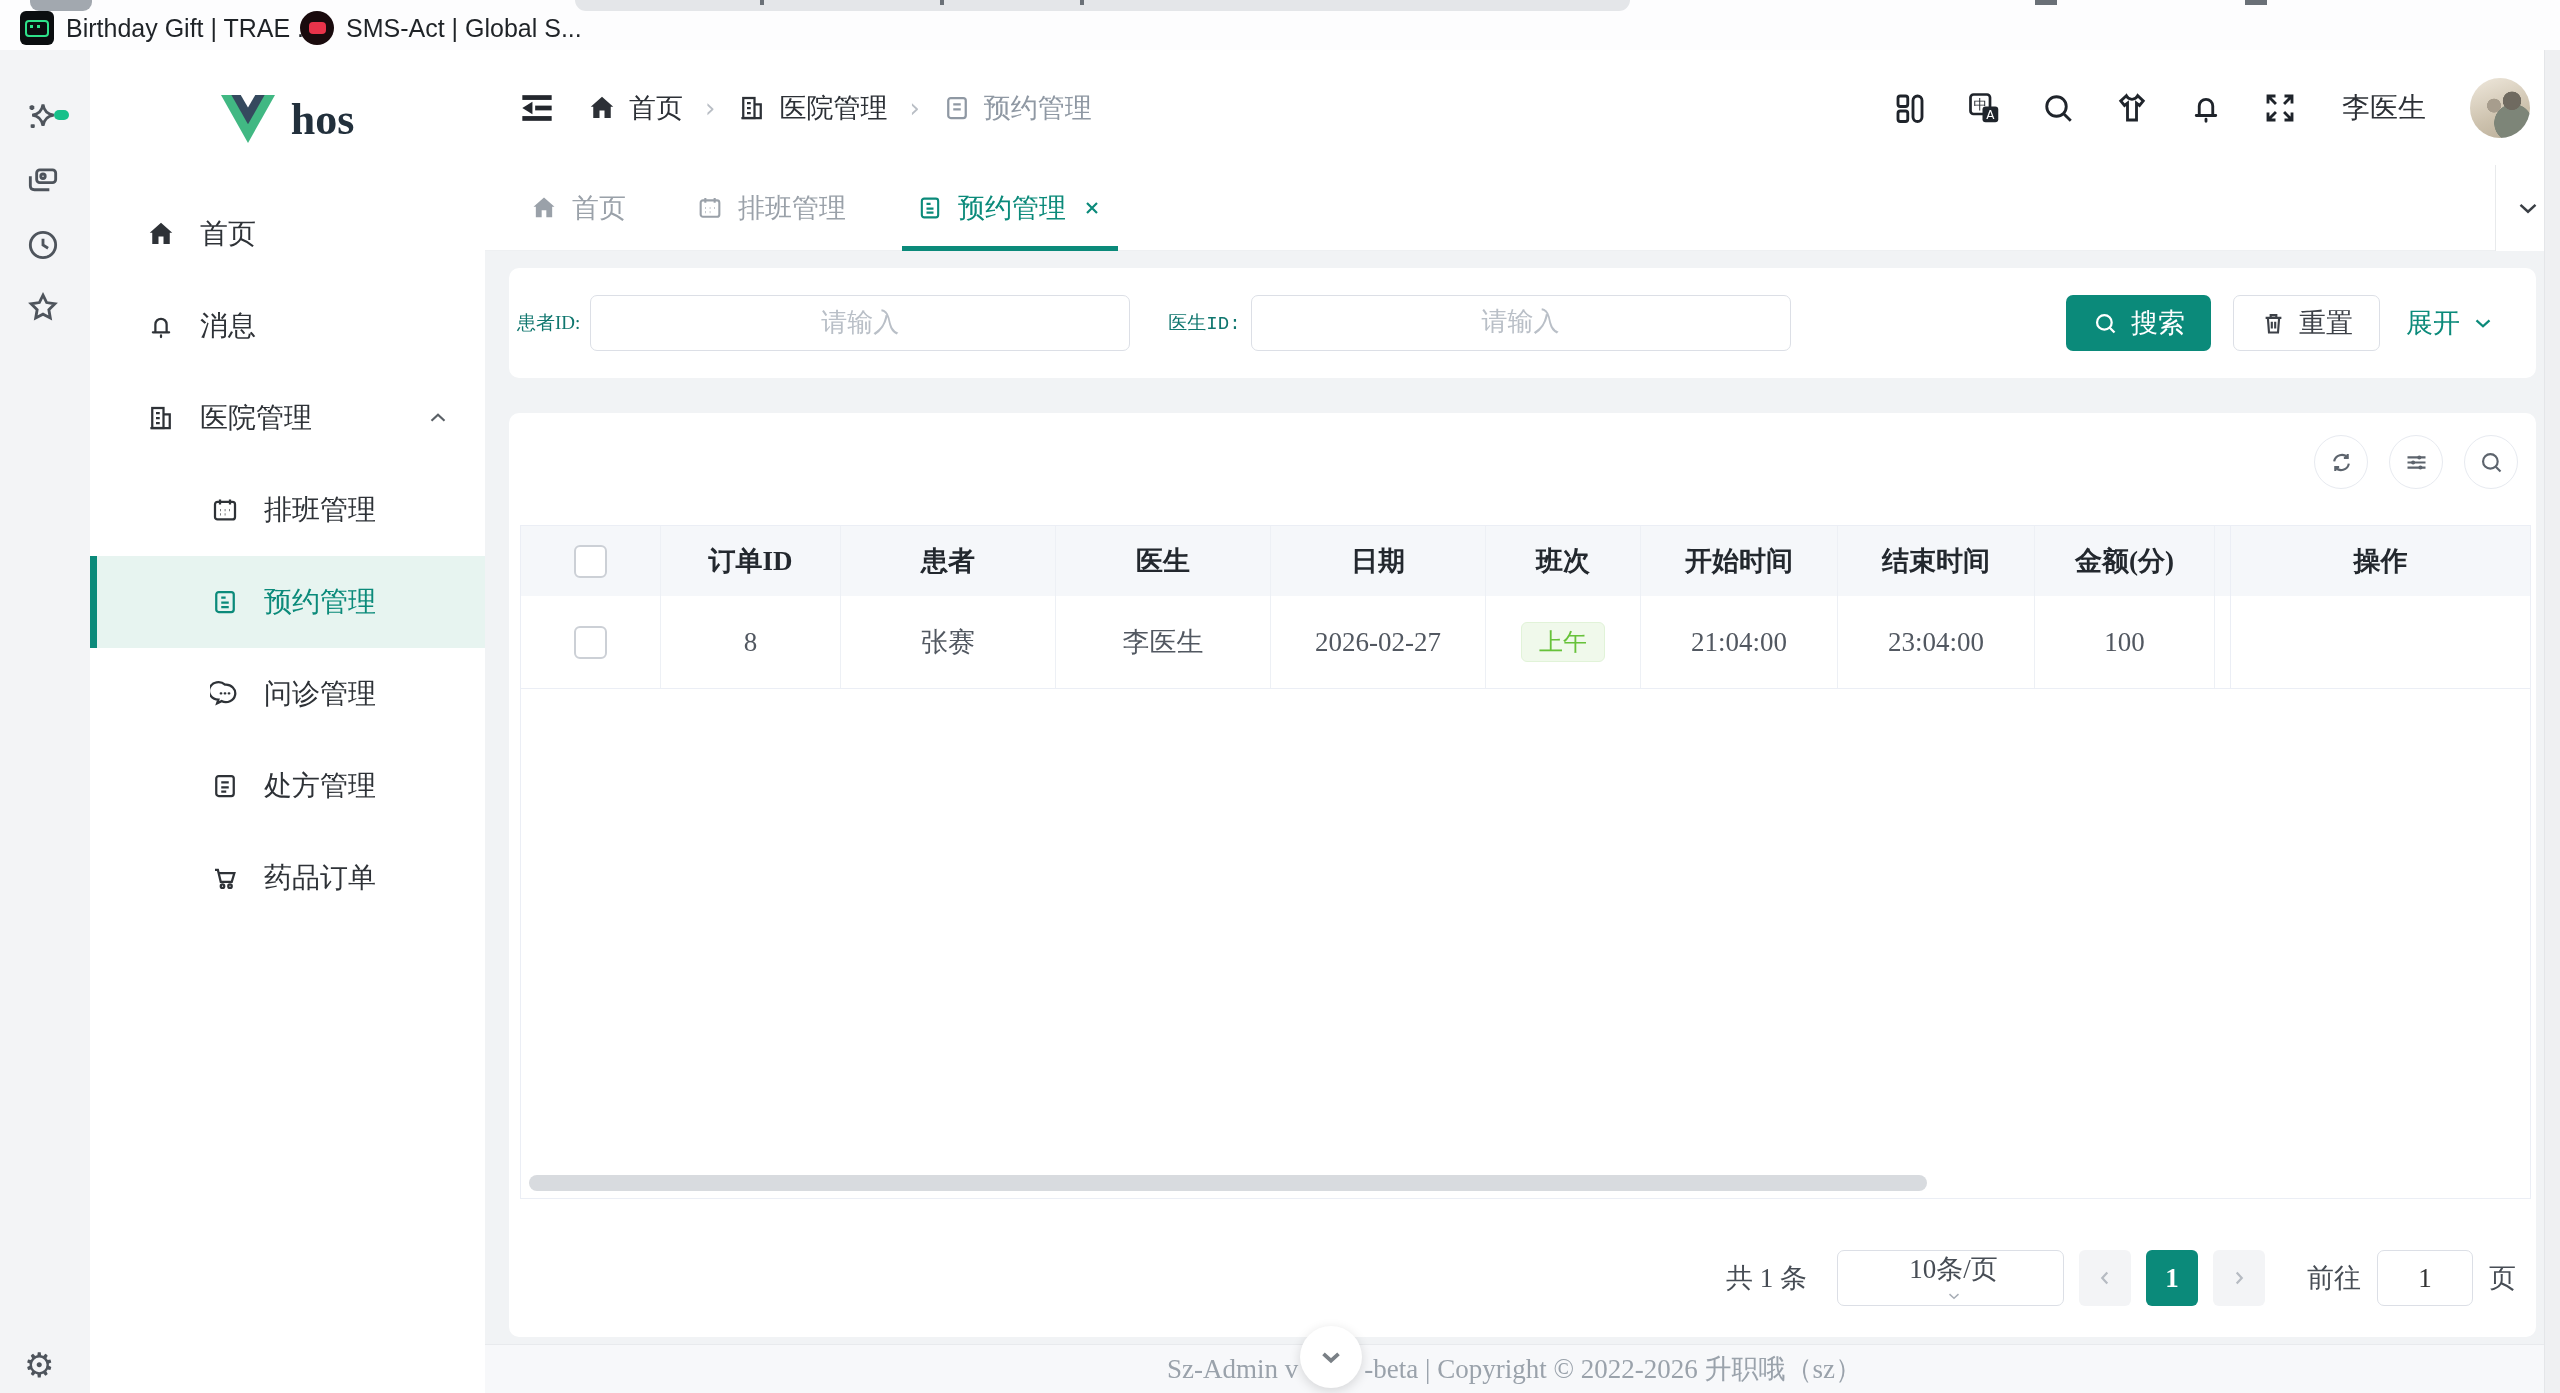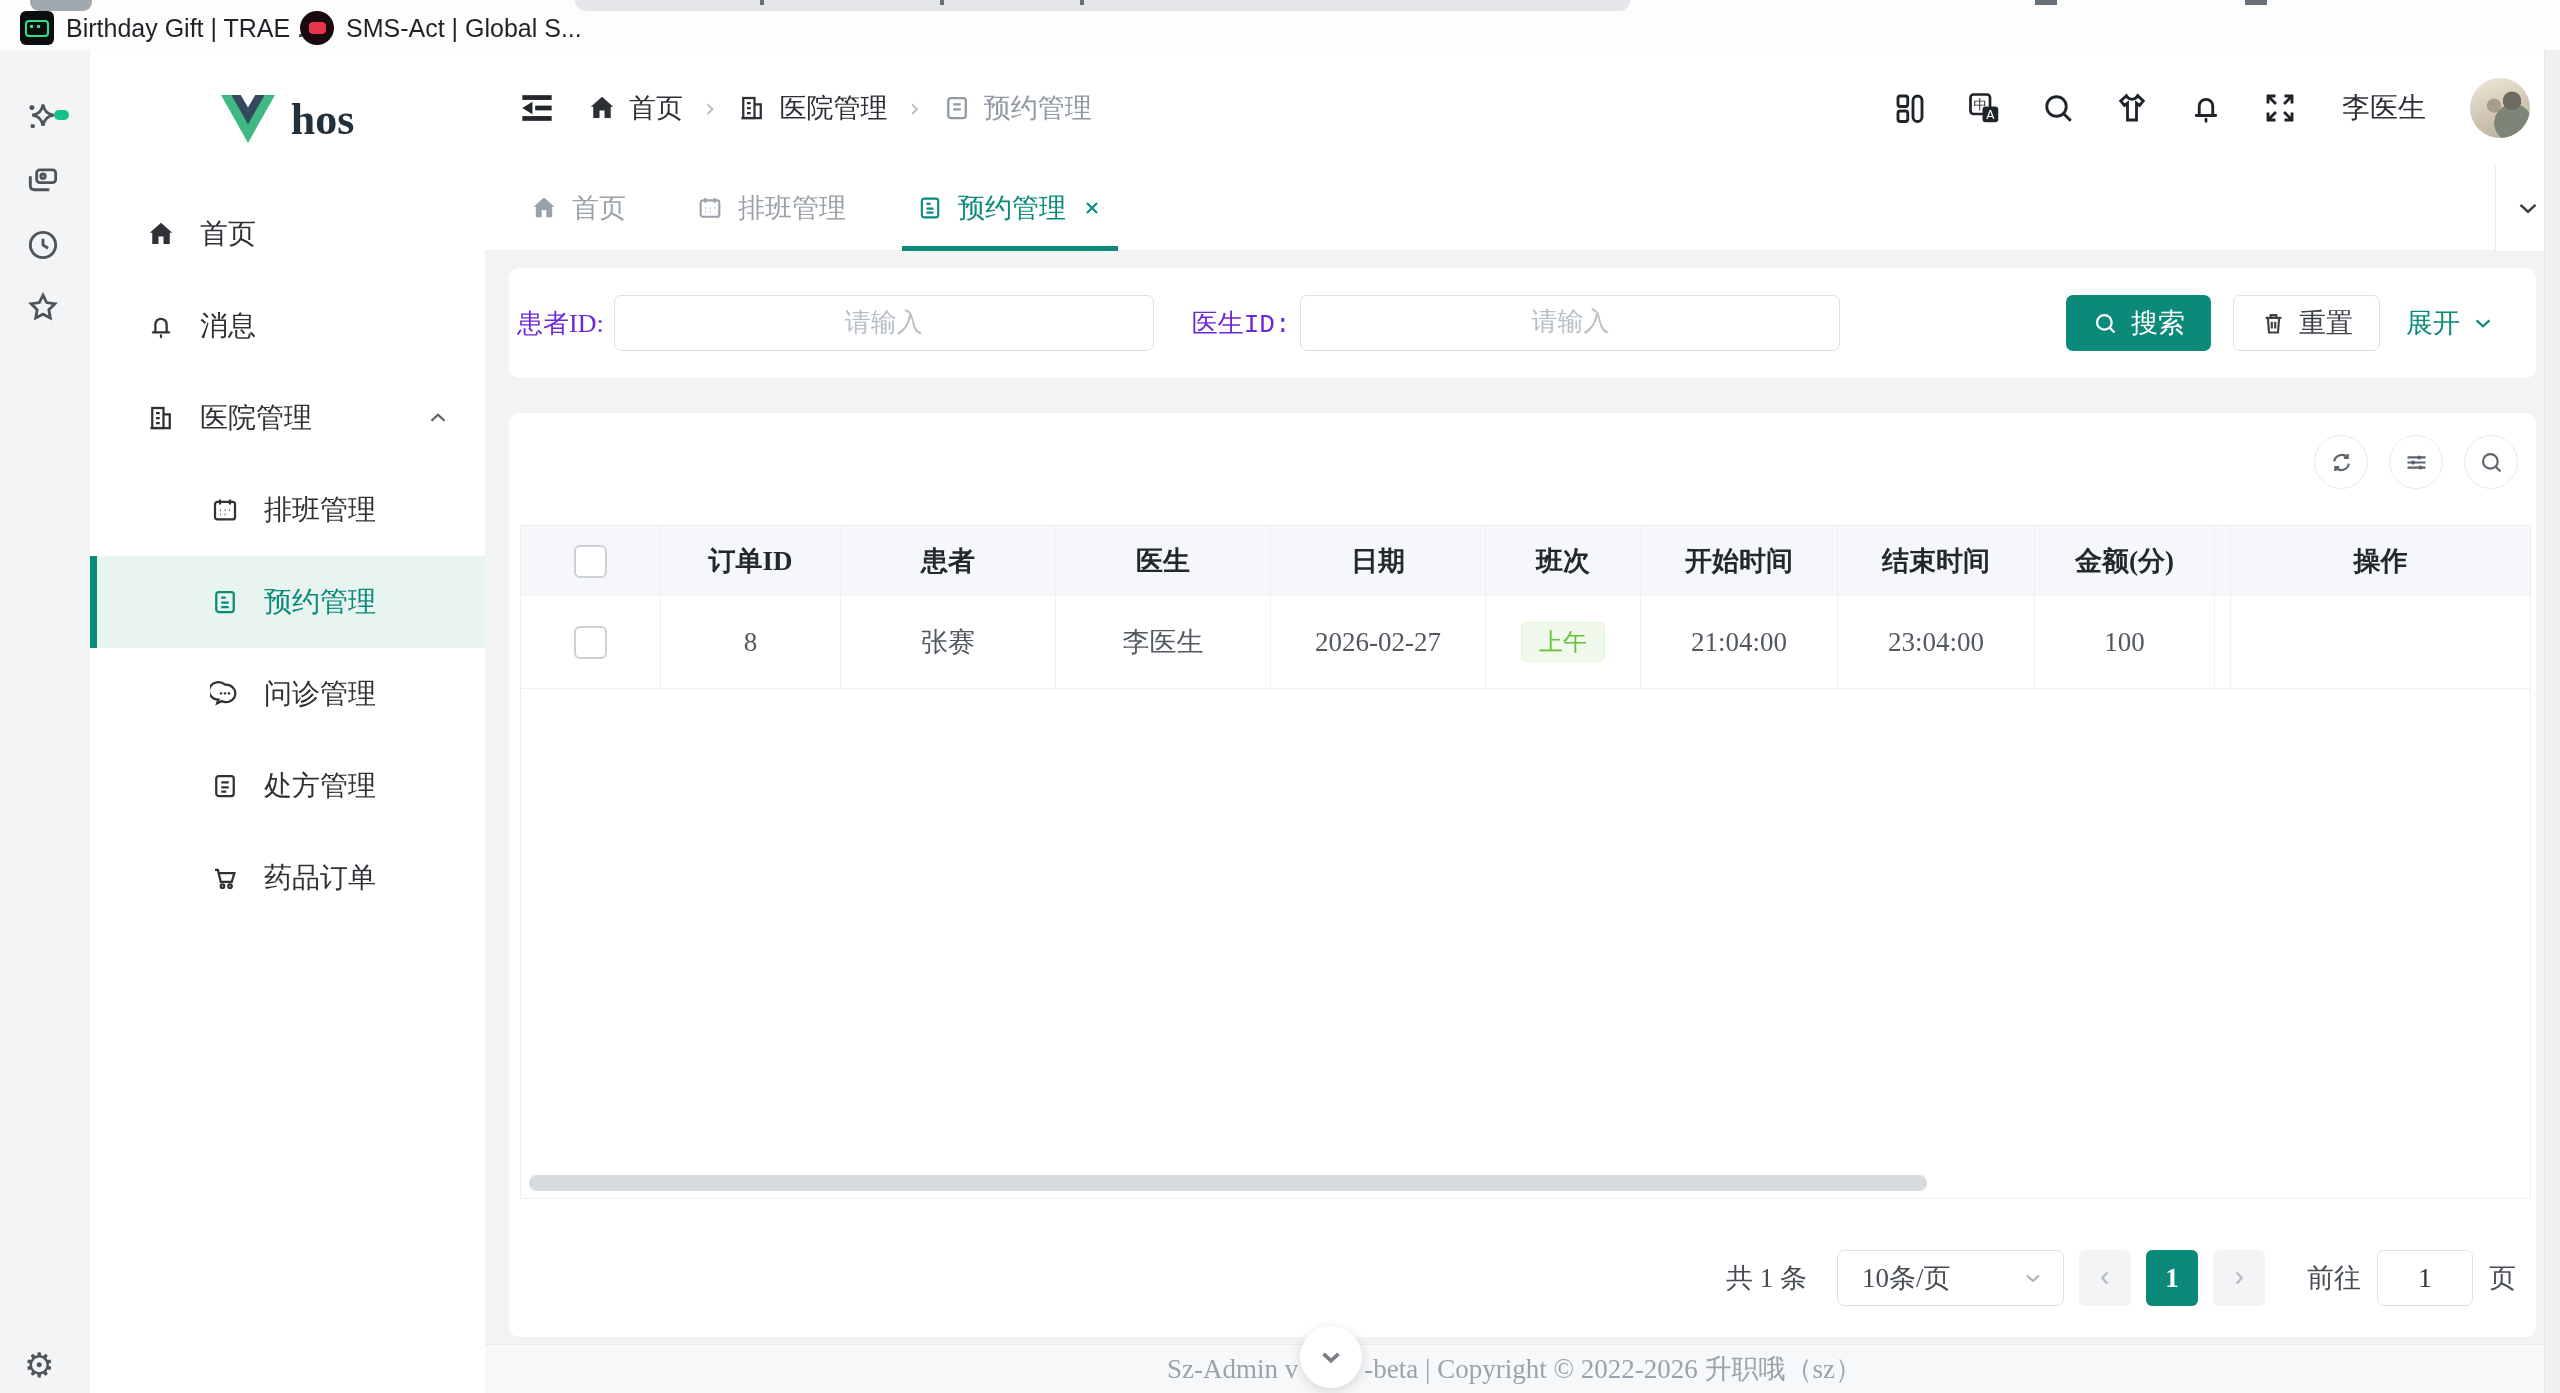--- a/index.html
+++ b/index.html
@@ -63,21 +63,21 @@
   .tab.active::after{content:"";position:absolute;left:-14px;right:-14px;bottom:-1px;height:5px;background:#0b8a7a;}
   .tab-close{width:24px;height:24px;color:#0b8a7a;}
   .tab-caret{position:absolute;right:0;top:0;height:86px;width:64px;border-left:1px solid #e8eaec;display:grid;place-items:center;color:#3a3f45;background:#fff;}
 
   .content{position:absolute;top:201px;left:0;right:0;bottom:0;background:#f1f3f5;}
 
   
   .search-card{position:absolute;left:24px;right:24px;top:17px;height:110px;background:#fff;border-radius:10px;display:flex;align-items:center;padding:0 40px 0 8px;box-sizing:border-box;}
   .field{display:flex;align-items:center;gap:10px;margin-left:0;}
   .field + .field{margin-left:38px;font-family:Liberation Mono, monospace;}
-  .flabel{font-size:26px;color:#6d28d9;white-space:nowrap;}
+  .flabel{font-size:19px;color:#0f766e;white-space:nowrap;}
   .tinput{width:540px;height:56px;border:1px solid #dcdfe6;border-radius:7px;box-sizing:border-box;
           font-family:inherit;font-size:26px;text-align:center;color:#333;background:#fff;outline:none;}
   .tinput::placeholder{color:#b9bfc7;}
   .btn{height:56px;display:flex;align-items:center;gap:12px;border-radius:7px;font-size:27px;padding:0 26px;box-sizing:border-box;}
   .btn-primary{background:#0b8a7a;color:#fff;margin-left:auto;}
   .btn-plain{border:1px solid #dcdfe6;background:#fff;color:#3d4148;margin-left:22px;}
   .bicon{width:27px;height:27px;}
   .expand{display:flex;align-items:center;gap:10px;color:#0b8a7a;font-size:27px;margin-left:26px;}
 
   
@@ -92,21 +92,21 @@
   .cell{display:flex;align-items:center;justify-content:center;border-right:1px solid #edf0f5;font-size:27px;color:#525861;}
   .thead .cell{font-weight:bold;color:#23282e;}
   .cell.nob{border-right:none;}
   .cell.actcol{border-left:1px solid #ebeef5;border-right:none;}
   .checkbox{width:29px;height:29px;border:2px solid #ccd0d6;border-radius:6px;background:#fff;}
   .tag-success{background:#f0f9eb;border:1px solid #e1f3d8;color:#67c23a;border-radius:6px;font-size:24px;padding:7px 17px;line-height:1;}
   .hthumb{position:absolute;left:8px;bottom:7px;width:1398px;height:16px;border-radius:8px;background:#d8dbdf;}
 
   
   .pagination{position:absolute;right:20px;bottom:31px;height:56px;display:flex;align-items:center;font-size:27px;color:#474d55;}
-  .psel{width:227px;height:56px;border:1px solid #dcdfe6;border-radius:7px;display:flex;align-items:center;padding:0 18px 0 24px;box-sizing:border-box;margin-left:30px;color:#474d55;background:#fff;}
+  .psel{width:227px;height:56px;border:1px solid #dcdfe6;border-radius:7px;display:flex;align-items:center;padding:0 18px 0 24px;box-sizing:border-box;margin-left:30px;color:#474d55;background:#fff;flex-direction:column;}
   .psel .grow{flex:1;}
   .pbtn{width:52px;height:56px;border-radius:6px;background:#f3f4f6;display:grid;place-items:center;color:#b6bbc2;margin-left:15px;}
   .pcur{width:52px;height:56px;border-radius:6px;background:#0b8a7a;color:#fff;display:grid;place-items:center;font-weight:bold;margin-left:15px;}
   .pgoto{margin-left:42px;}
   .ginput{width:96px;height:56px;border:1px solid #dcdfe6;border-radius:7px;margin:0 16px;text-align:center;font-family:inherit;font-size:27px;color:#333;box-sizing:border-box;outline:none;background:#fff;}
 
   
   .footer{position:absolute;left:0;right:16px;bottom:0;height:48px;background:#f7f8fa;border-top:1px solid #e8eaed;display:flex;align-items:center;justify-content:center;}
   .footer-inner{position:relative;display:flex;align-items:center;font-size:27px;color:#9aa2ab;justify-content:flex-end;}
   .fgap{width:66px;height:1px;position:relative;}

